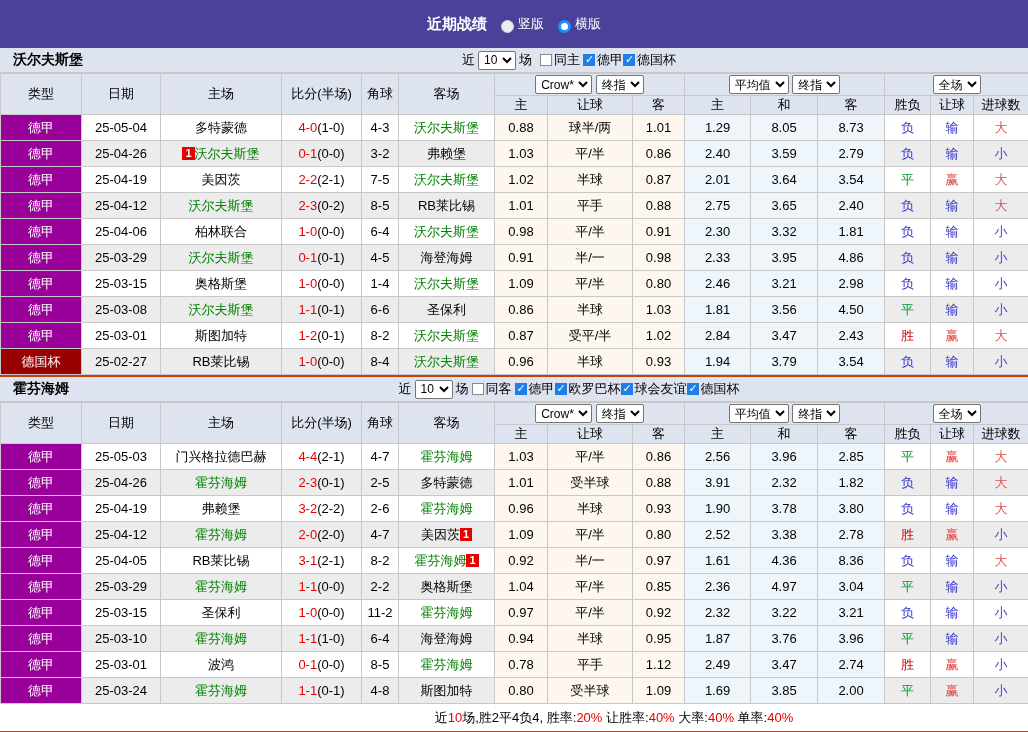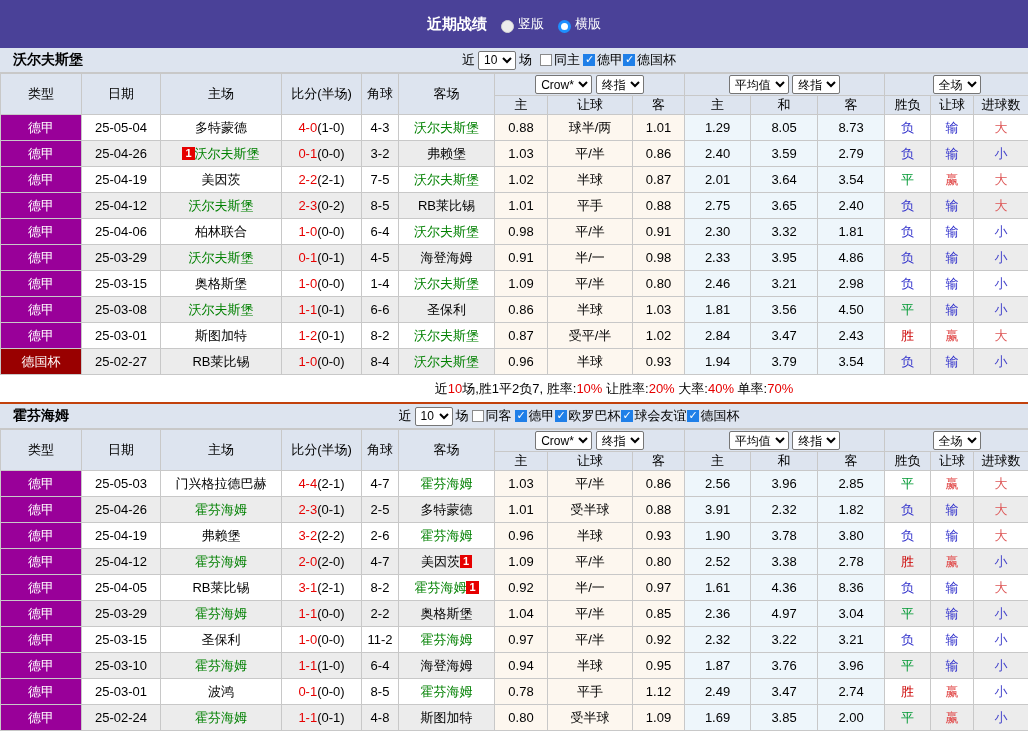--- a/index.html
+++ b/index.html
@@ -378,23 +378,20 @@
             <td class="c-cream">0.93</td>
             <td class="c-blue">1.94</td>
             <td class="c-blue">3.79</td>
             <td class="c-blue">3.54</td>
             <td class="st" style="color: rgb(51, 51, 204);">负</td>
             <td class="st" style="color: rgb(51, 51, 204);">输</td>
             <td class="st" style="color: rgb(68, 68, 204);">小</td>
           </tr>
         </tbody>
     </table>
-    <div class="summary-row">
-      <span class="summary-inner"><span>近</span><span class="red">10</span><span>场,胜1平2负7, 胜率:</span><span class="red">10%</span><span> 让胜率:</span><span class="red">20%</span><span> 大率:</span><span class="red">40%</span><span> 单率:</span><span class="red">70%</span></span>
-    </div>
   </div>
 
   <div class="section">
     <div class="filter-row">
       <span class="team-name">霍芬海姆</span>
       <span class="filter-center">
         <span>近</span>
         <select class="sel"><option>10</option></select>
         <span>场</span>
         <label style="margin-left:0;">
@@ -620,21 +617,21 @@
             <td class="c-cream">1.12</td>
             <td class="c-blue">2.49</td>
             <td class="c-blue">3.47</td>
             <td class="c-blue">2.74</td>
             <td class="st" style="color: rgb(204, 0, 0);">胜</td>
             <td class="st" style="color: rgb(224, 68, 68);">赢</td>
             <td class="st" style="color: rgb(68, 68, 204);">小</td>
           </tr>
           <tr>
             <td class="type-cell" style="background: rgb(153, 0, 153);">德甲</td>
-            <td class="st">25-02-24</td>
+            <td class="st">25-03-24</td>
             <td class="st"><span class="hl">霍芬海姆</span></td>
             <td class="st"><span class="score-main">1-1</span><span class="score-half">(0-1)</span></td>
             <td class="st">4-8</td>
             <td class="st"><span>斯图加特</span></td>
             <td class="c-cream">0.80</td>
             <td class="c-cream">受半球</td>
             <td class="c-cream">1.09</td>
             <td class="c-blue">1.69</td>
             <td class="c-blue">3.85</td>
             <td class="c-blue">2.00</td>

